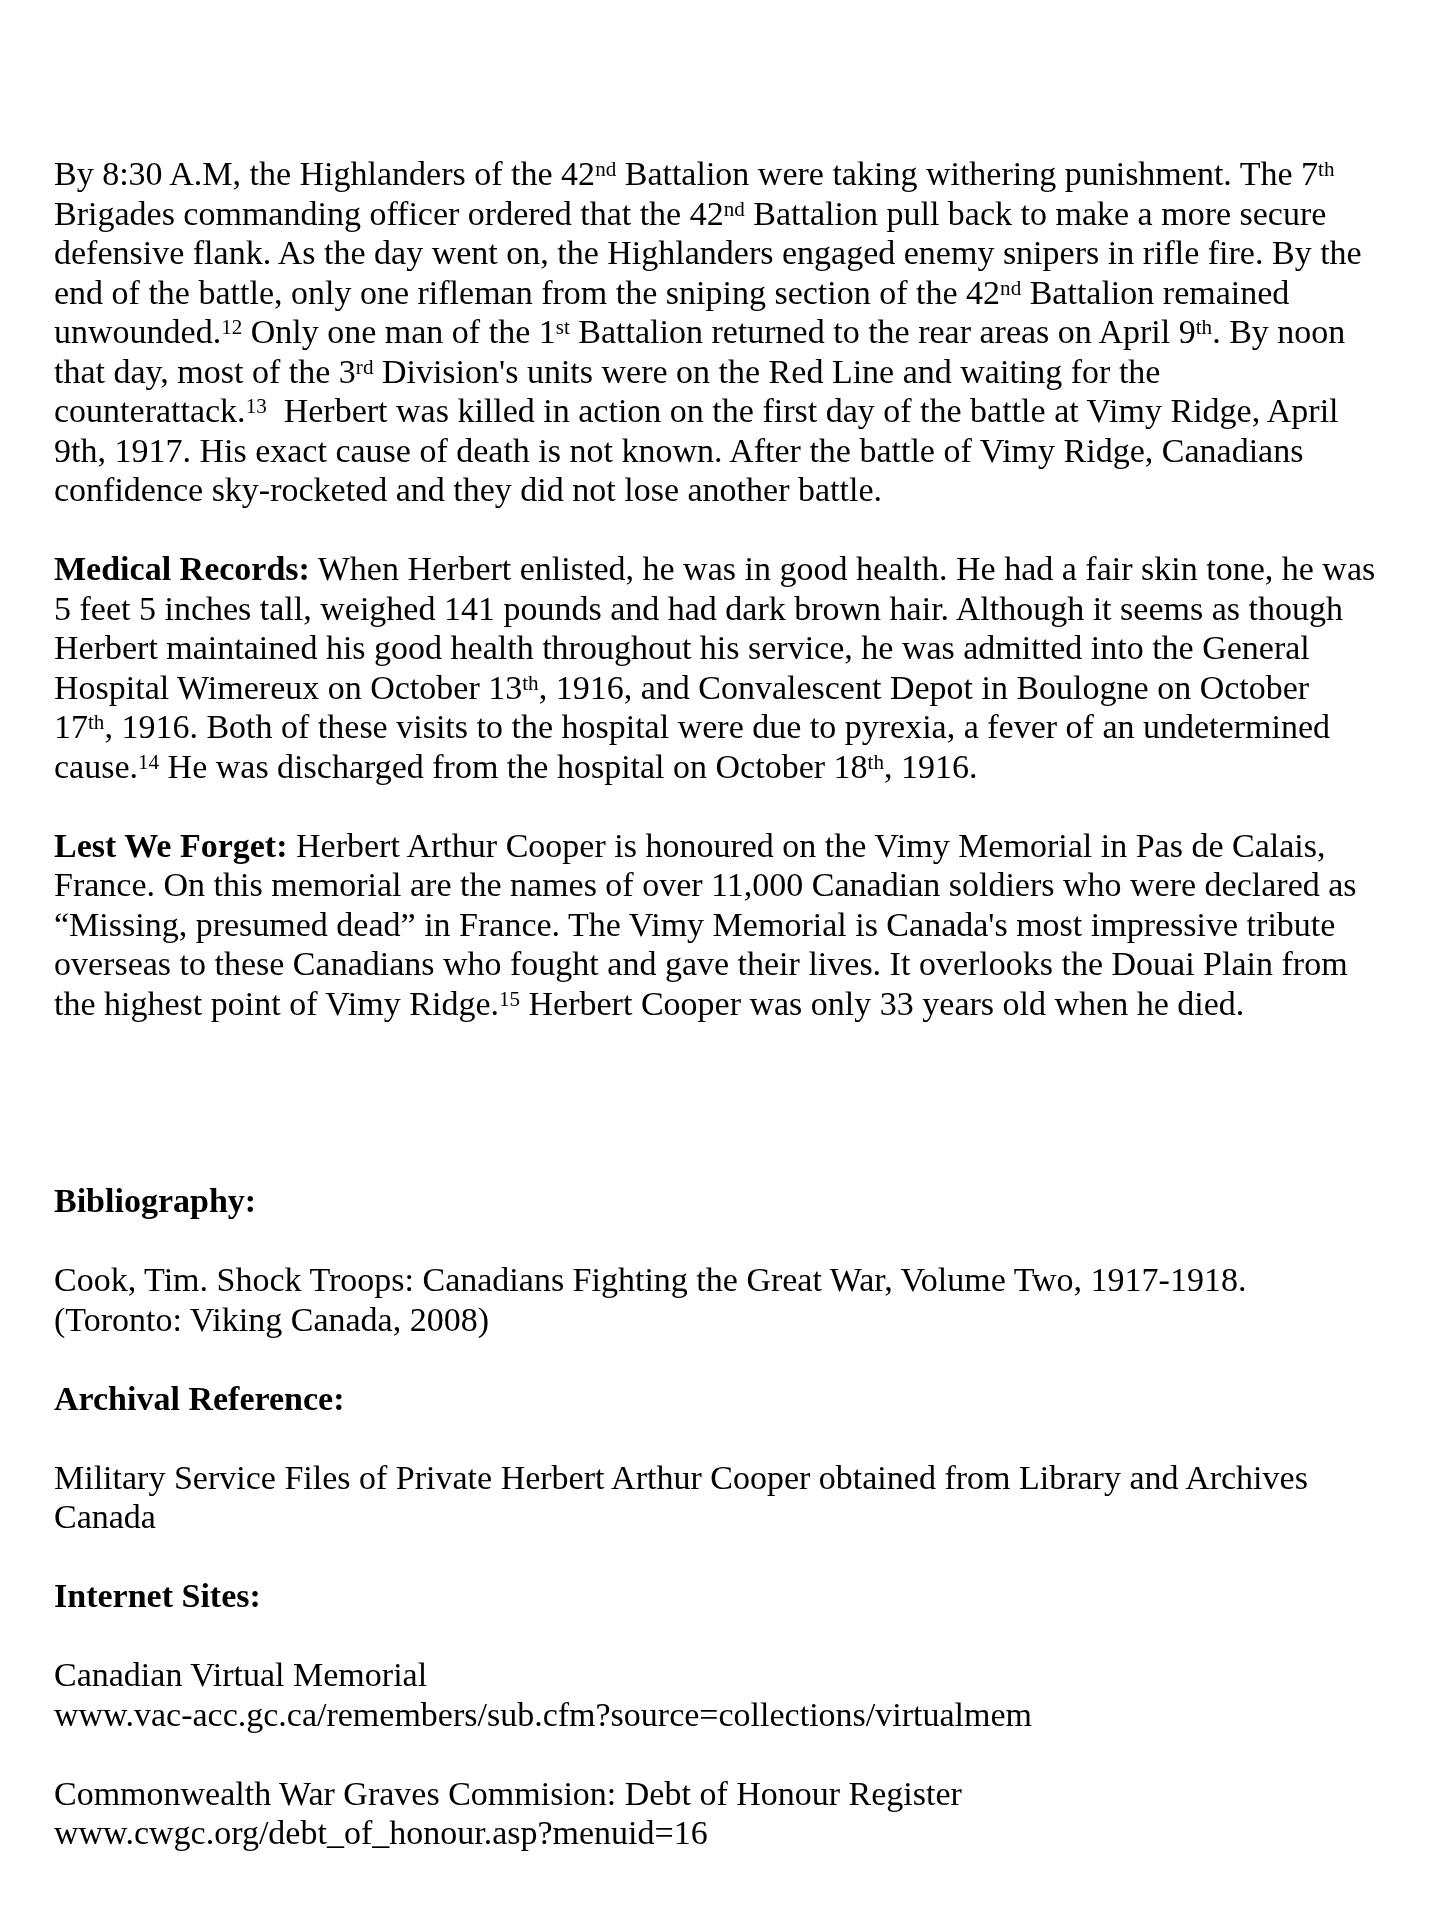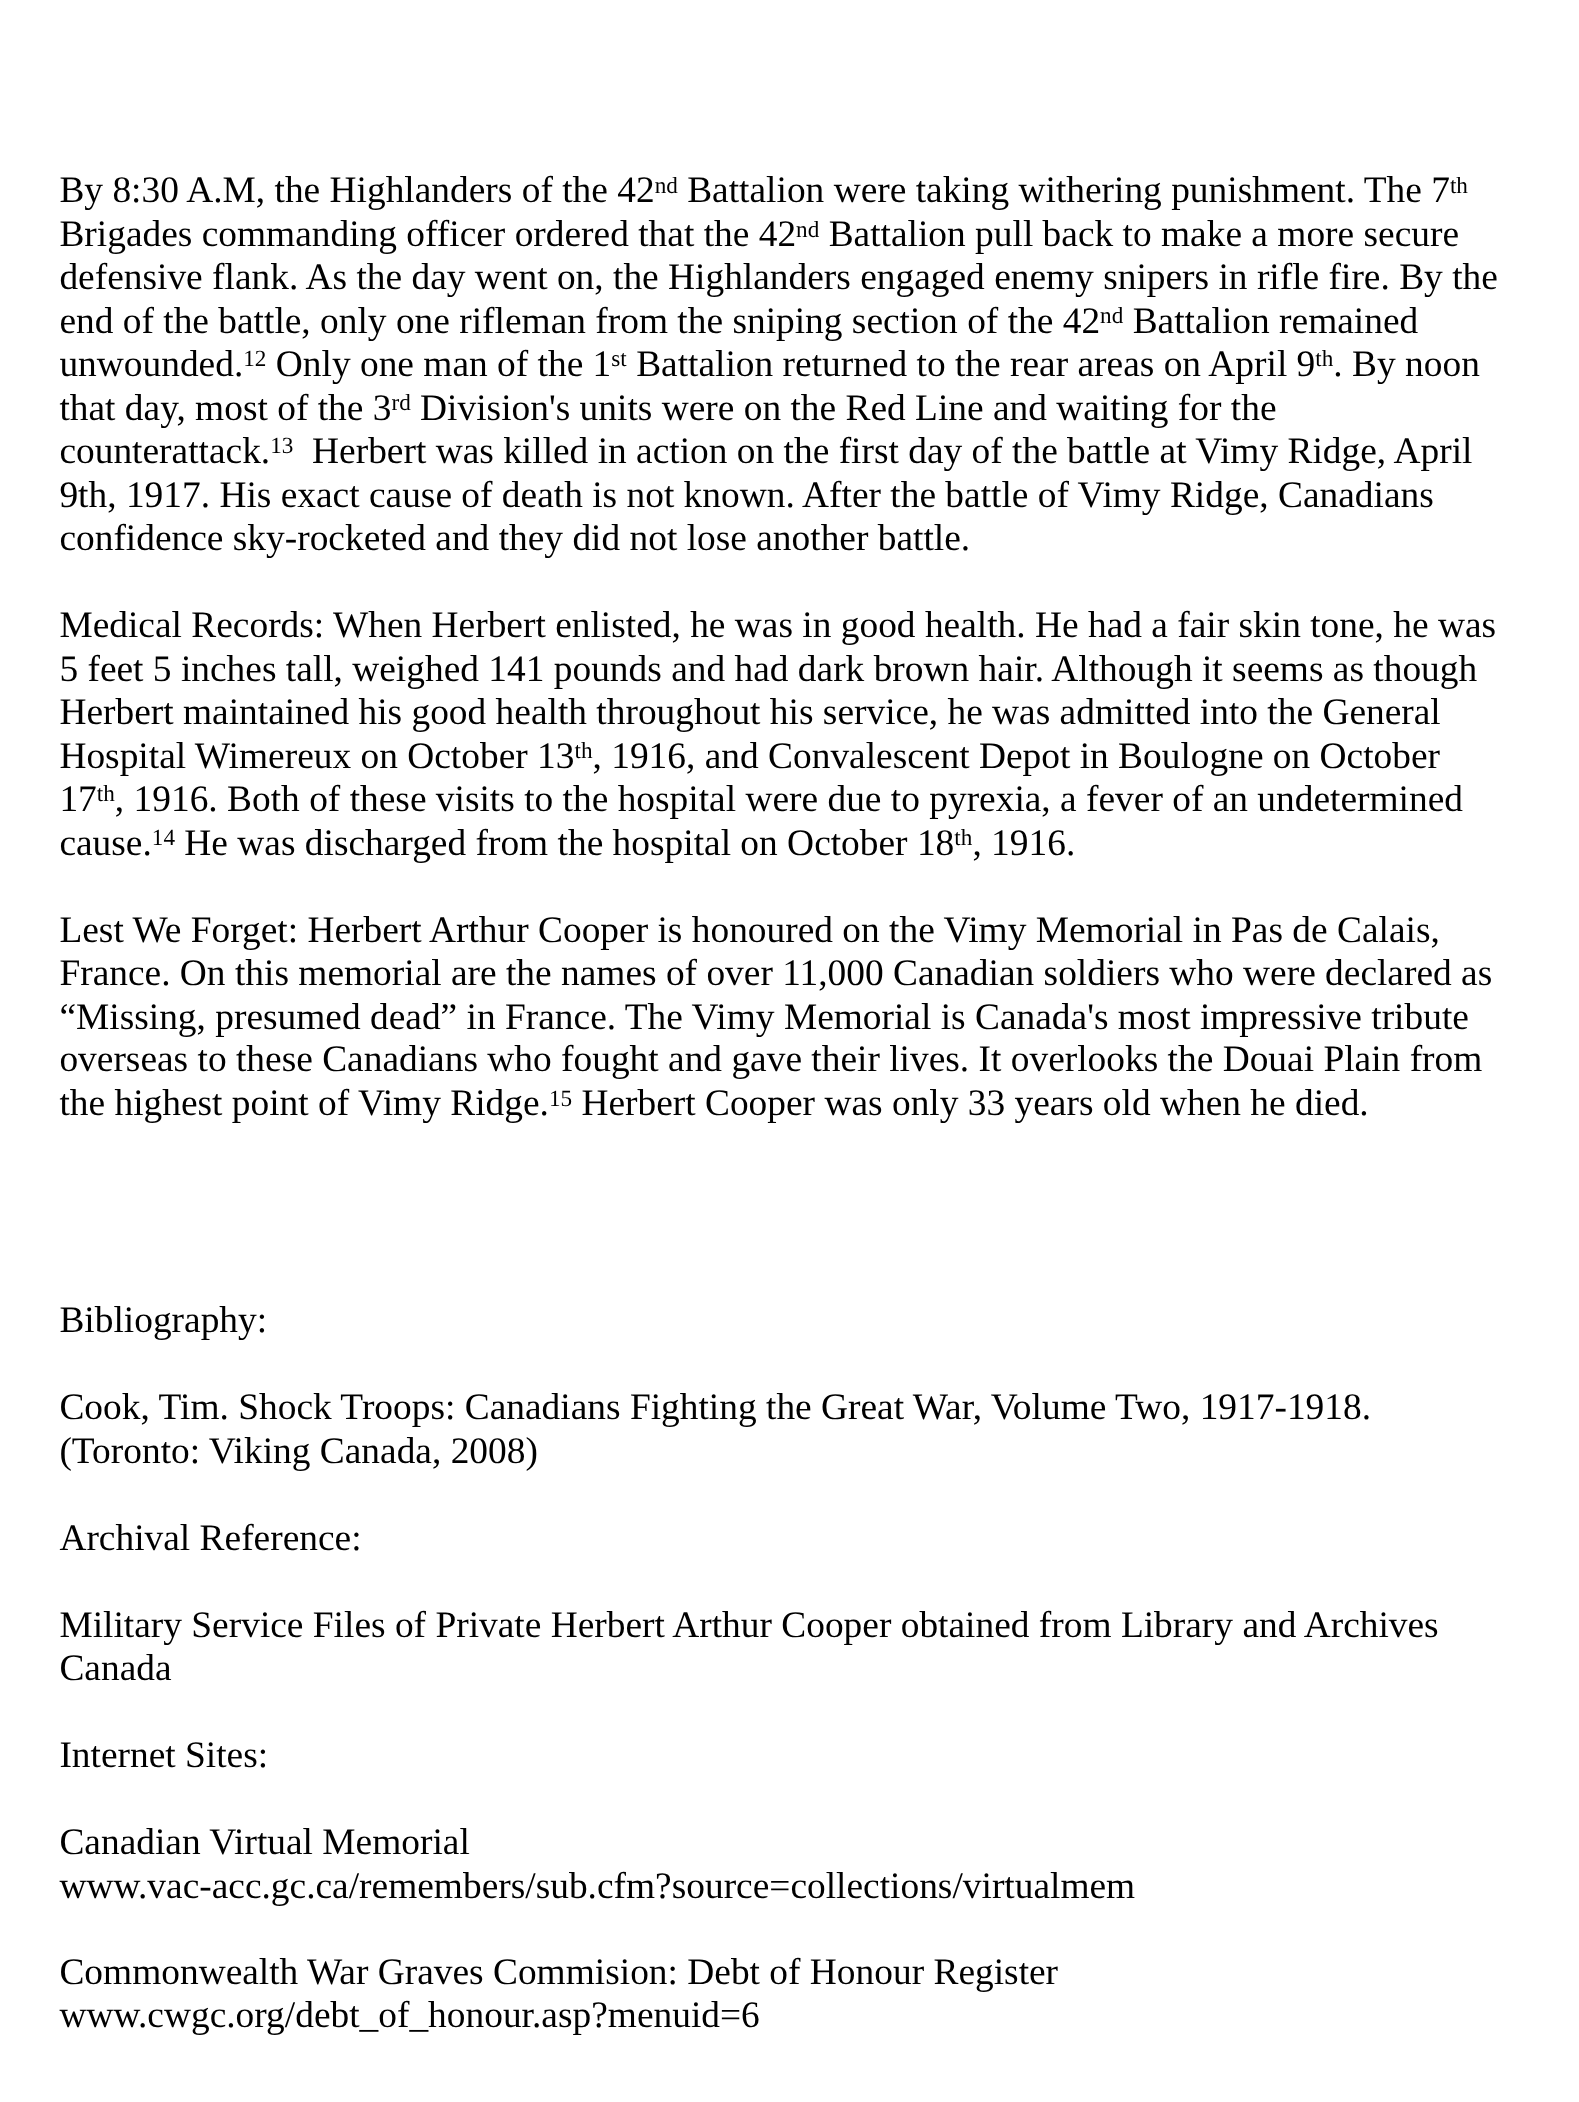--- a/index.html
+++ b/index.html
@@ -24,30 +24,30 @@
     position: absolute;
     left: 54px;
     top: 154px;
     width: 1322px;
     font-size: 34px;
     line-height: 39.5px;
     white-space: pre-wrap;
     word-spacing: normal;
   }
   p.para { margin: 0; }
-  .seg-bold { font-weight: normal; }
+  .seg-bold { font-weight: bold; }
   .seg-italic { }
   sup.fn-sup {
     font-size: 0.62em;
     line-height: 0;
     vertical-align: baseline;
     position: relative;
     top: -0.42em;
   }
 </style>
 </head>
 <body>
 
 <div class="page">
   <main class="doc"><p class="para" style="margin-top: 0px;"><span class="">By 8:30 A.M, the Highlanders of the 42</span><sup class="fn-sup">nd</sup><span class=""> Battalion were taking withering punishment. The 7</span><sup class="fn-sup">th</sup><span class=""> Brigades commanding officer ordered that the 42</span><sup class="fn-sup">nd</sup><span class=""> Battalion pull back to make a more secure defensive flank. As the day went on, the Highlanders engaged enemy snipers in rifle fire. By the end of the battle, only one rifleman from the sniping section of the 42</span><sup class="fn-sup">nd</sup><span class=""> Battalion remained unwounded.</span><sup class="fn-sup">12</sup><span class=""> Only one man of the 1</span><sup class="fn-sup">st</sup><span class=""> Battalion returned to the rear areas on April 9</span><sup class="fn-sup">th</sup><span class="">. By noon that day, most of the 3</span><sup class="fn-sup">rd</sup><span class=""> Division's units were on the Red Line and waiting for the counterattack.</span><sup class="fn-sup">13</sup><span class="">  Herbert was killed in action on the first day of the battle at Vimy Ridge, April 9th, 1917. His exact cause of death is not known. After the battle of Vimy Ridge, Canadians confidence sky-rocketed and they did not lose another battle.</span></p><p class="para" style="margin-top: 39.5px;"><span class="seg-bold ">Medical Records:</span><span class=""> When Herbert enlisted, he was in good health. He had a fair skin tone, he was 5 feet 5 inches tall, weighed 141 pounds and had dark brown hair. Although it seems as though Herbert maintained his good health throughout his service, he was admitted into the General Hospital Wimereux on October 13</span><sup class="fn-sup">th</sup><span class="">, 1916, and Convalescent Depot in Boulogne on October 17</span><sup class="fn-sup">th</sup><span class="">, 1916. Both of these visits to the hospital were due to pyrexia, a fever of an undetermined cause.</span><sup class="fn-sup">14</sup><span class=""> He was discharged from the hospital on October 18</span><sup class="fn-sup">th</sup><span class="">, 1916.</span></p><p class="para" style="margin-top: 39.5px;"><span class="seg-bold ">Lest We Forget:</span><span class=""> Herbert Arthur Cooper is honoured on the Vimy Memorial in Pas de Calais, France. On this memorial are the names of over 11,000 Canadian soldiers who were declared as “Missing, presumed dead” in France. The Vimy Memorial is Canada's most impressive tribute overseas to these Canadians who fought and gave their lives. It overlooks the Douai Plain from the highest point of Vimy Ridge.</span><sup class="fn-sup">15</sup><span class=""> Herbert Cooper was only 33 years old when he died.</span></p><p class="para" style="margin-top: 158px;"><span class="seg-bold ">Bibliography:</span></p><p class="para" style="margin-top: 39.5px;"><span class="">Cook, Tim. </span><span class="seg-italic">Shock Troops: Canadians Fighting the Great War, Volume Two, 1917-1918.</span><span class=""> (Toronto: Viking Canada, 2008)</span></p><p class="para" style="margin-top: 39.5px;"><span class="seg-bold ">Archival Reference:</span></p><p class="para" style="margin-top: 39.5px;"><span class="">Military Service Files of Private Herbert Arthur Cooper obtained from Library and Archives Canada</span></p><p class="para" style="margin-top: 39.5px;"><span class="seg-bold ">Internet Sites:</span></p><p class="para" style="margin-top: 39.5px;"><span class="">Canadian Virtual Memorial
 www.vac-acc.gc.ca/remembers/sub.cfm?source=collections/virtualmem</span></p><p class="para" style="margin-top: 39.5px;"><span class="">Commonwealth War Graves Commision: Debt of Honour Register
-www.cwgc.org/debt_of_honour.asp?menuid=6</span></p></main>
+www.cwgc.org/debt_of_honour.asp?menuid=16</span></p></main>
 </div>
 
 </body></html>

